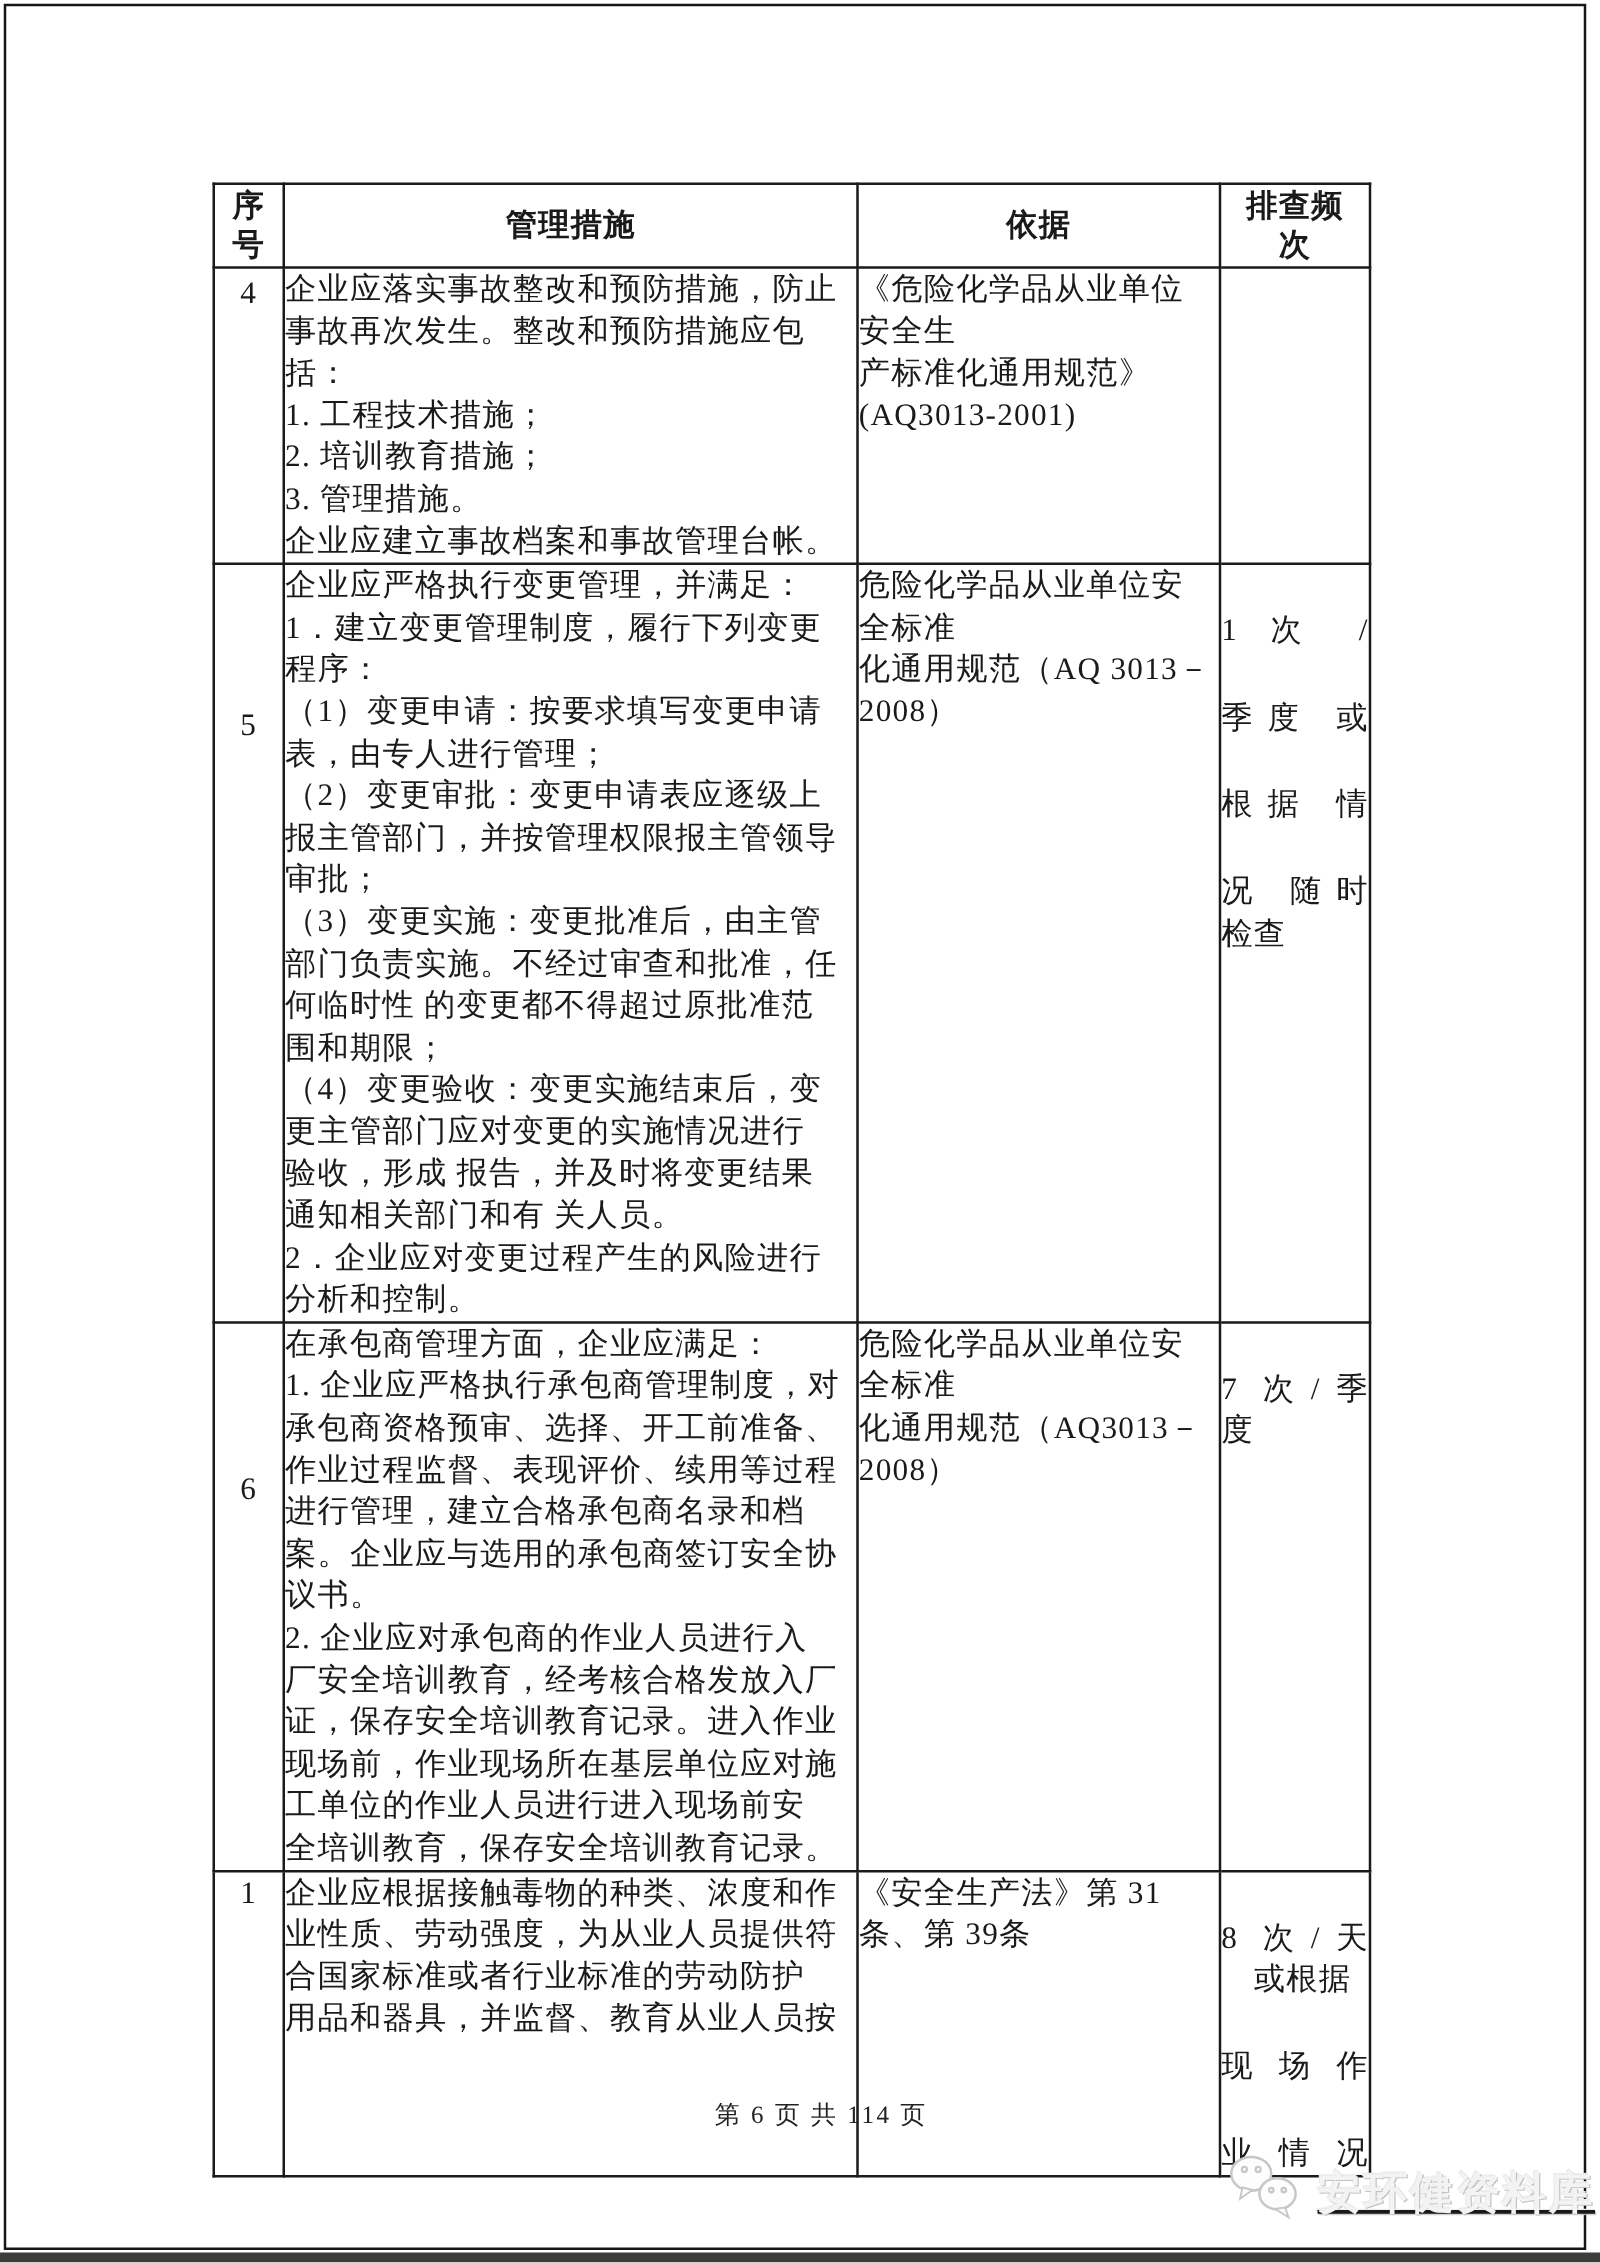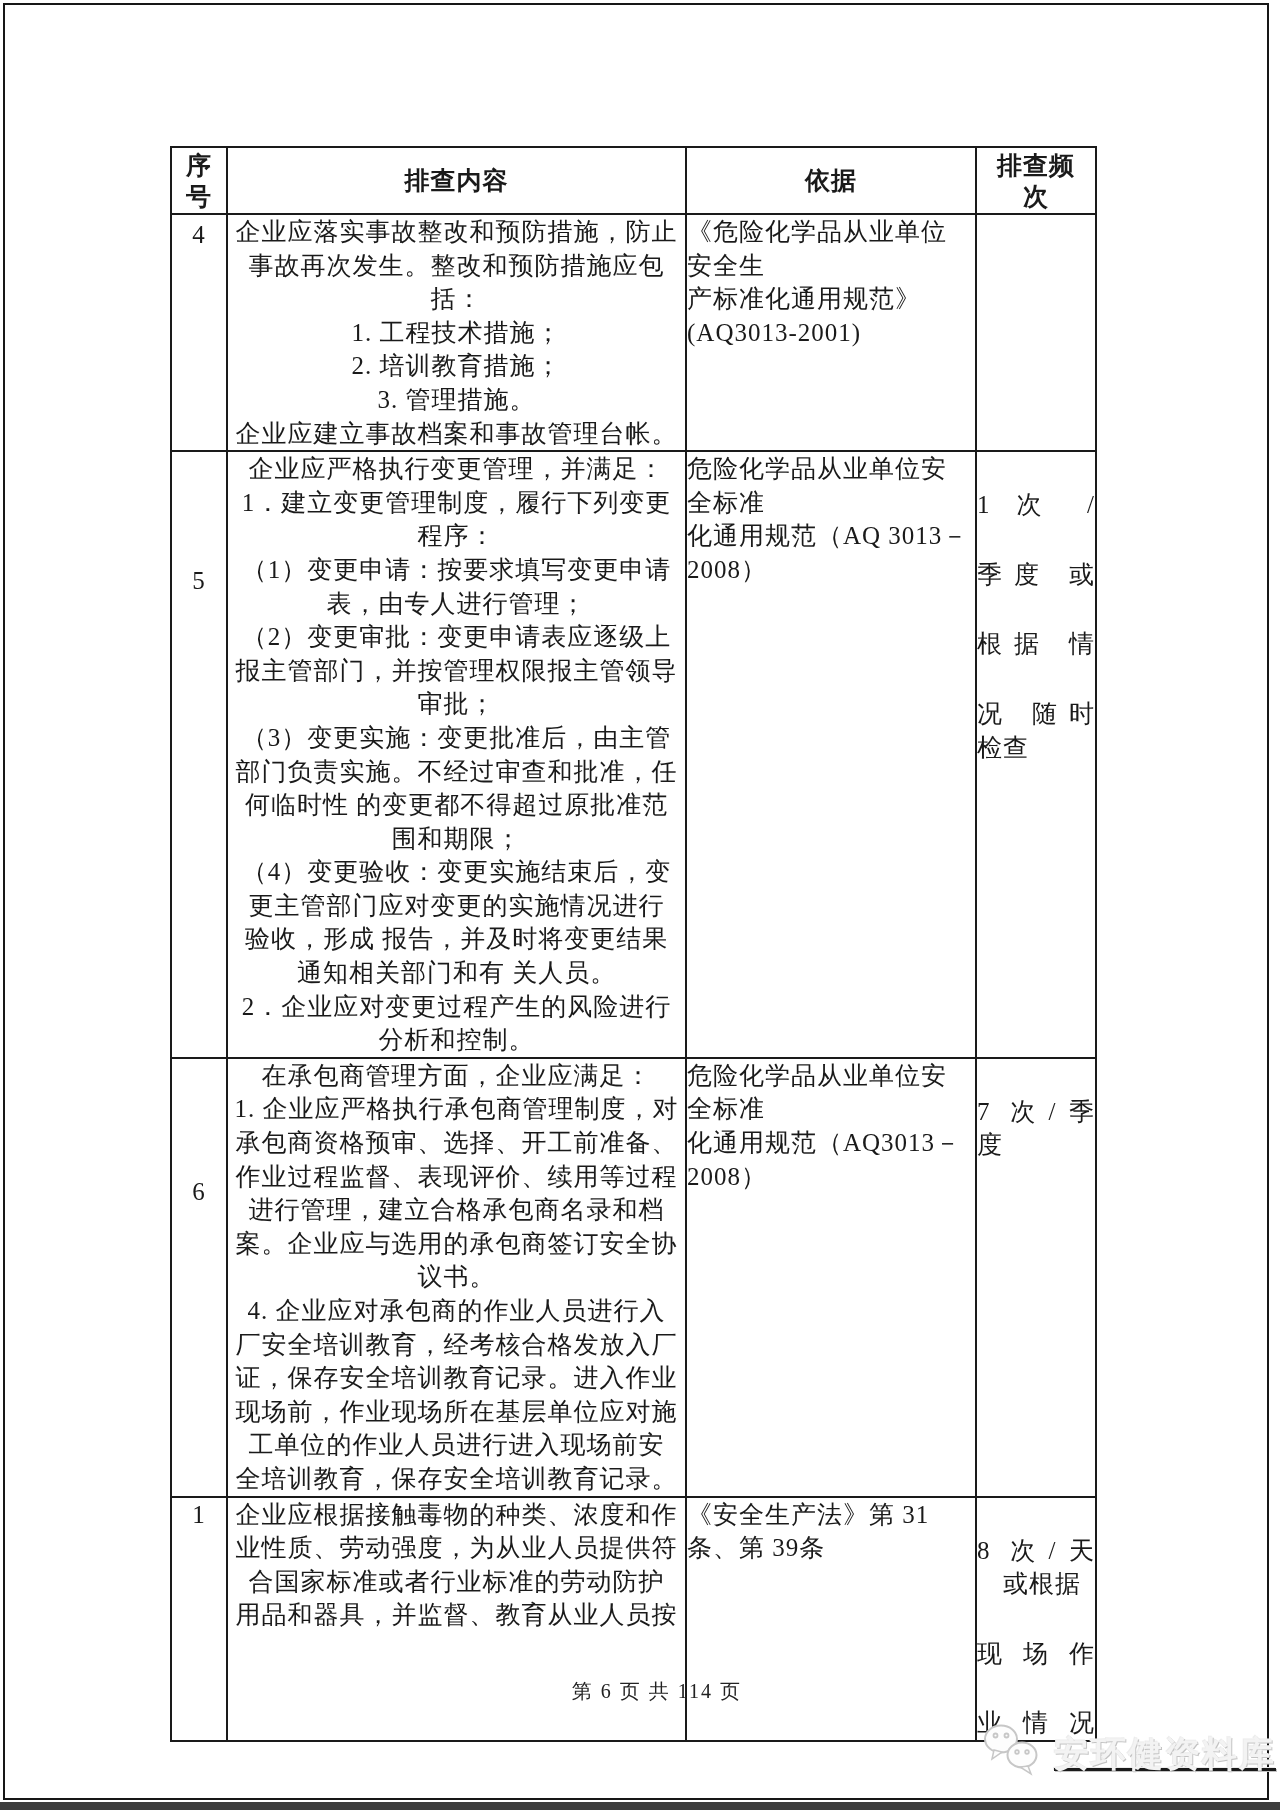--- a/index.html
+++ b/index.html
@@ -26,21 +26,21 @@
   table.checklist th,table.checklist td{
     border:2px solid #1a1a1a;padding:0;vertical-align:top;
     font-size:25px;line-height:33.6px;letter-spacing:1px;
     font-weight:normal;box-sizing:border-box;
   }
   table.checklist th{
     font-weight:bold;text-align:center;vertical-align:middle;
     height:67px;white-space:pre-line;line-height:31px;
   }
   td.num{text-align:center;}
-  td.content{padding:1px 6px 1px 8px;white-space:pre-line;text-align:center;}
+  td.content{padding:1px 6px 1px 8px;white-space:pre-line;text-align:left;}
   td.basis{padding:1px 6px 1px 8px;white-space:pre-line;text-align:left;}
   td.freq{padding:1px 6px 1px 6px;}
   td.freq .fl{min-height:33.6px;}
   td.freq .jl{text-align:justify;text-align-last:justify;margin-top:36px;}
   td.section{
     font-weight:bold;padding:0 6px 0 8px;line-height:32px;height:34px;
     vertical-align:middle;
   }
   tbody tr:nth-child(1) td.num{padding-top:3px;}
   tbody tr:nth-child(2) td.num{padding-top:112px;}
@@ -72,21 +72,21 @@
   <colgroup>
     <col class="c-no">
       <col class="c-content">
       <col class="c-basis">
       <col class="c-freq">
   </colgroup>
   <thead>
     <tr>
       <th>序
 号</th>
-      <th>排查内容</th>
+      <th>管理措施</th>
       <th>依据</th>
       <th>排查频
 次</th>
     </tr>
   </thead>
   <tbody>
     <tr>
       <td class="num">4</td>
       <td class="content">企业应落实事故整改和预防措施，防止
 事故再次发生。整改和预防措施应包
@@ -135,21 +135,21 @@
     </tr>
     <tr>
       <td class="num">6</td>
       <td class="content">在承包商管理方面，企业应满足：
 1. 企业应严格执行承包商管理制度，对
 承包商资格预审、选择、开工前准备、
 作业过程监督、表现评价、续用等过程
 进行管理，建立合格承包商名录和档
 案。企业应与选用的承包商签订安全协
 议书。
-4. 企业应对承包商的作业人员进行入
+2. 企业应对承包商的作业人员进行入
 厂安全培训教育，经考核合格发放入厂
 证，保存安全培训教育记录。进入作业
 现场前，作业现场所在基层单位应对施
 工单位的作业人员进行进入现场前安
 全培训教育，保存安全培训教育记录。</td>
       <td class="basis">危险化学品从业单位安
 全标准
 化通用规范（AQ3013－
 2008）</td>
       <td class="freq">

